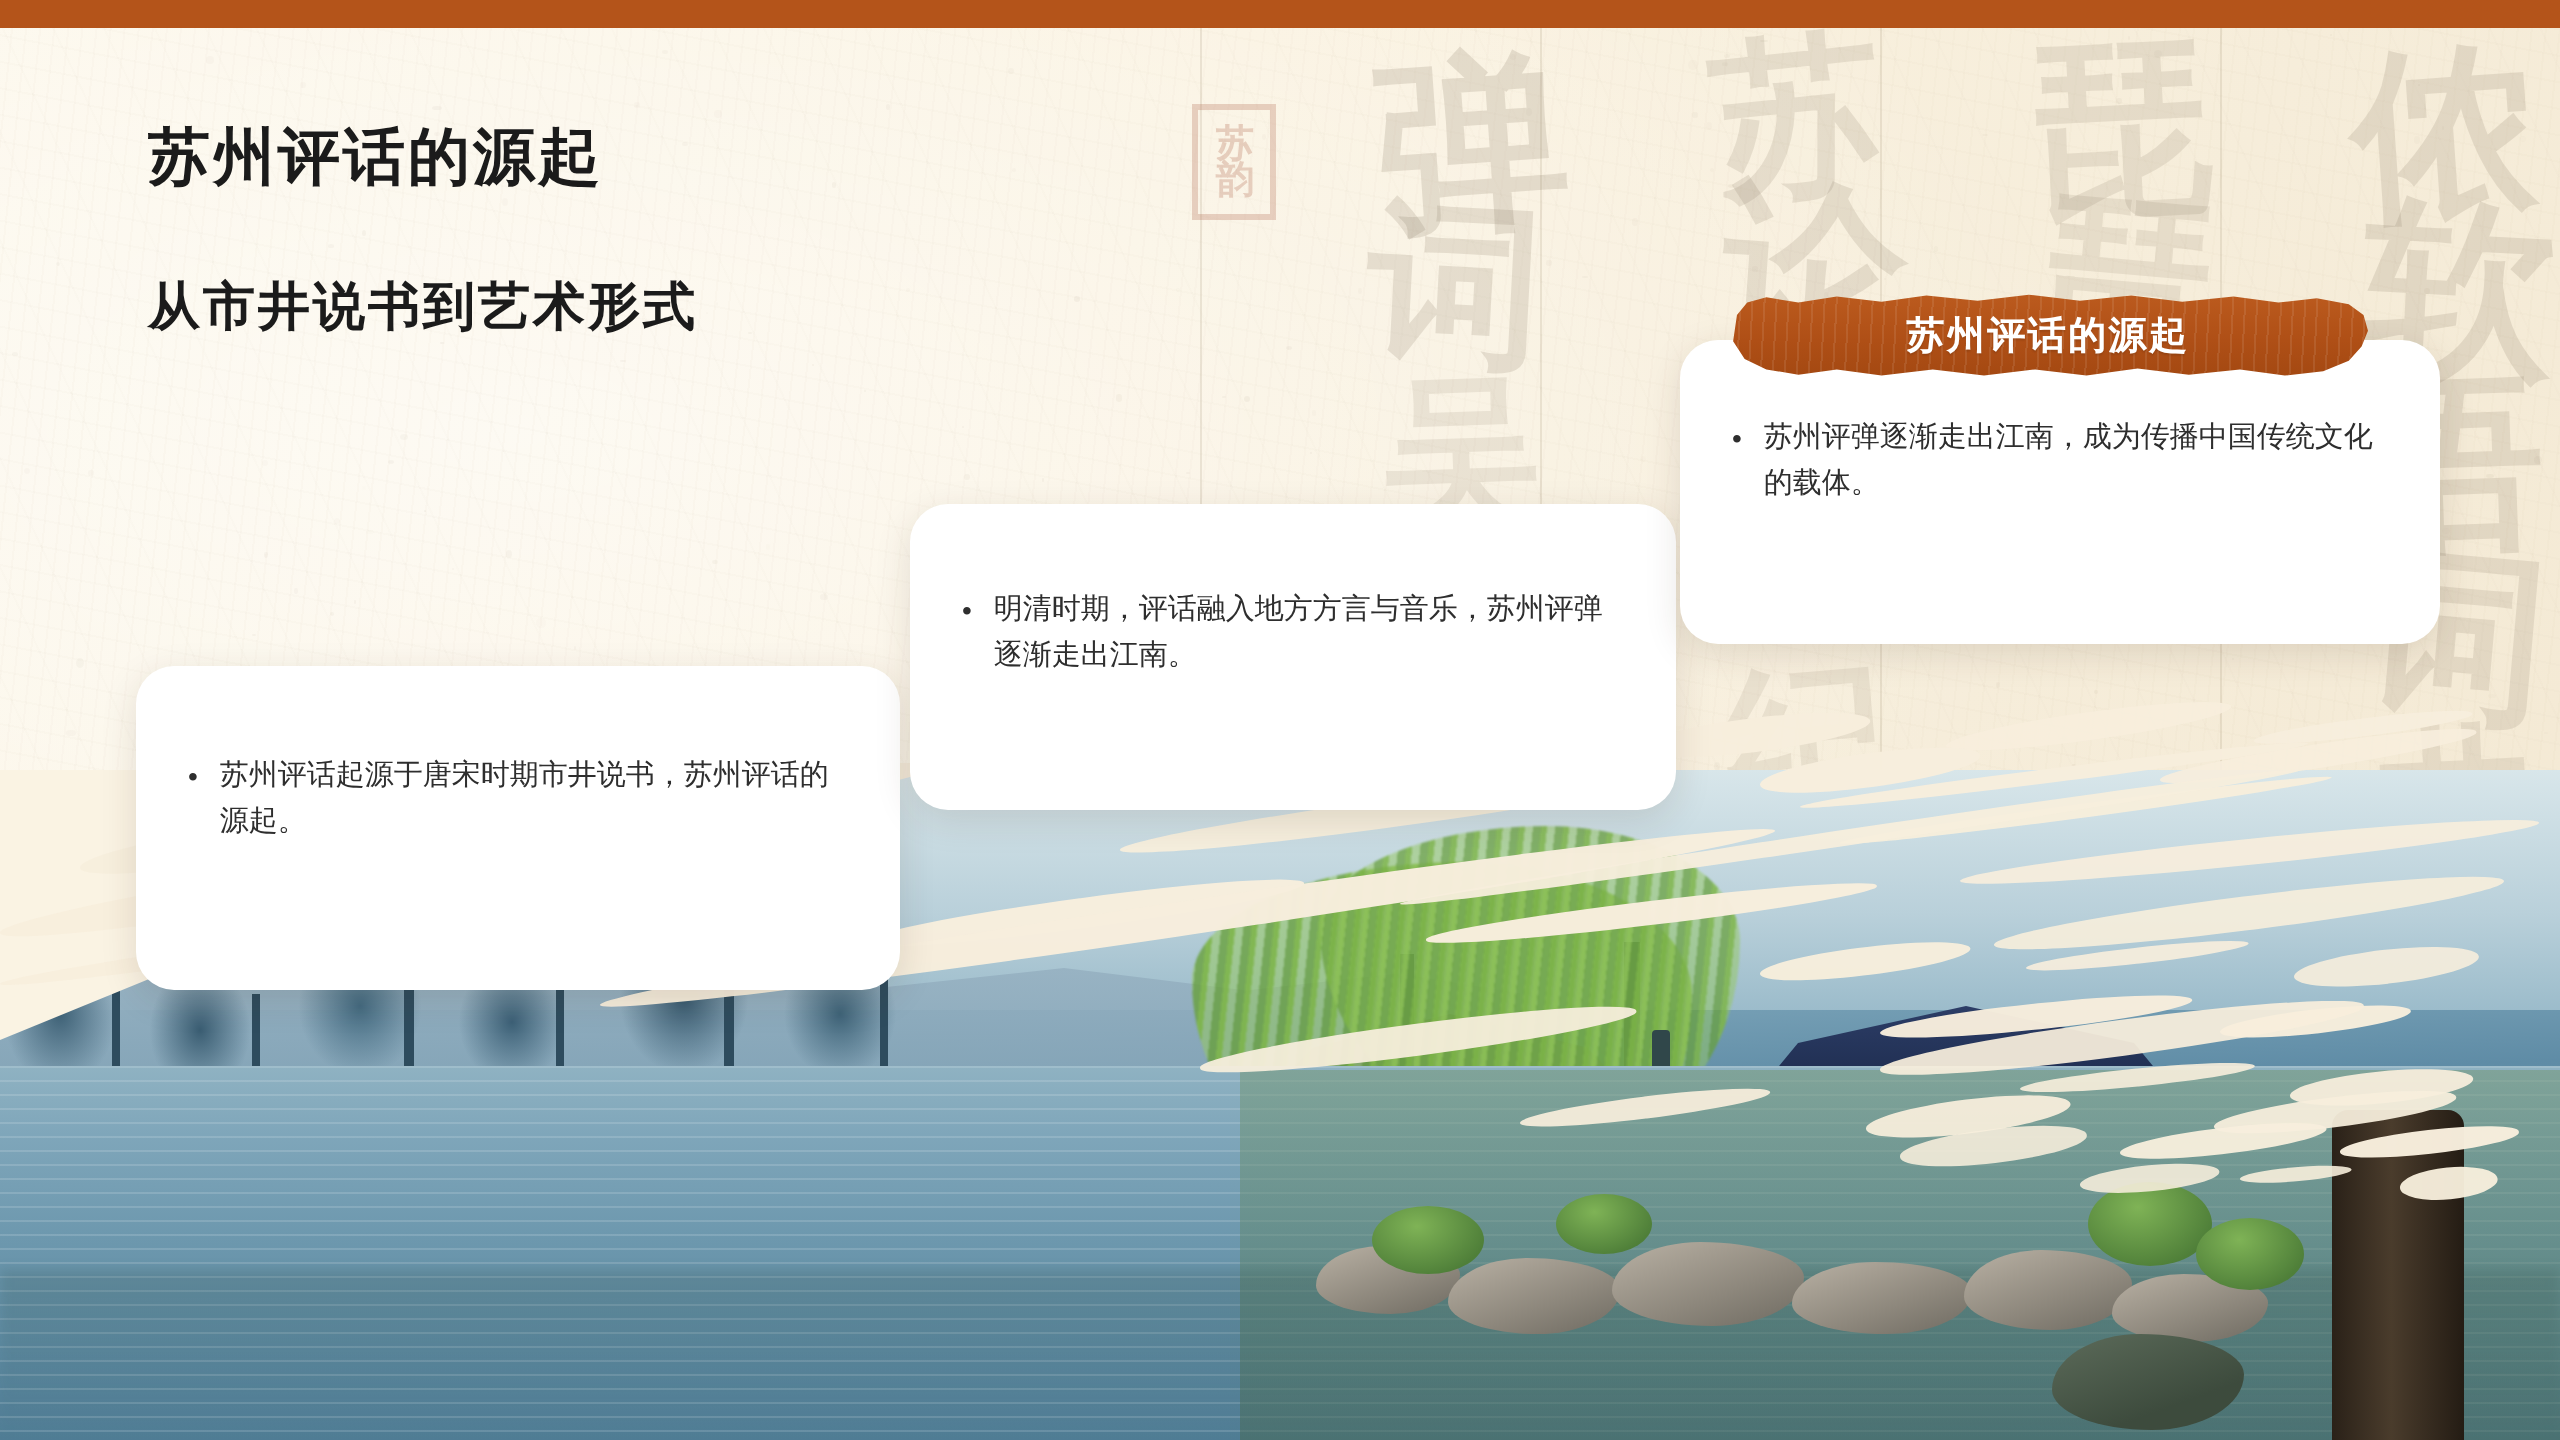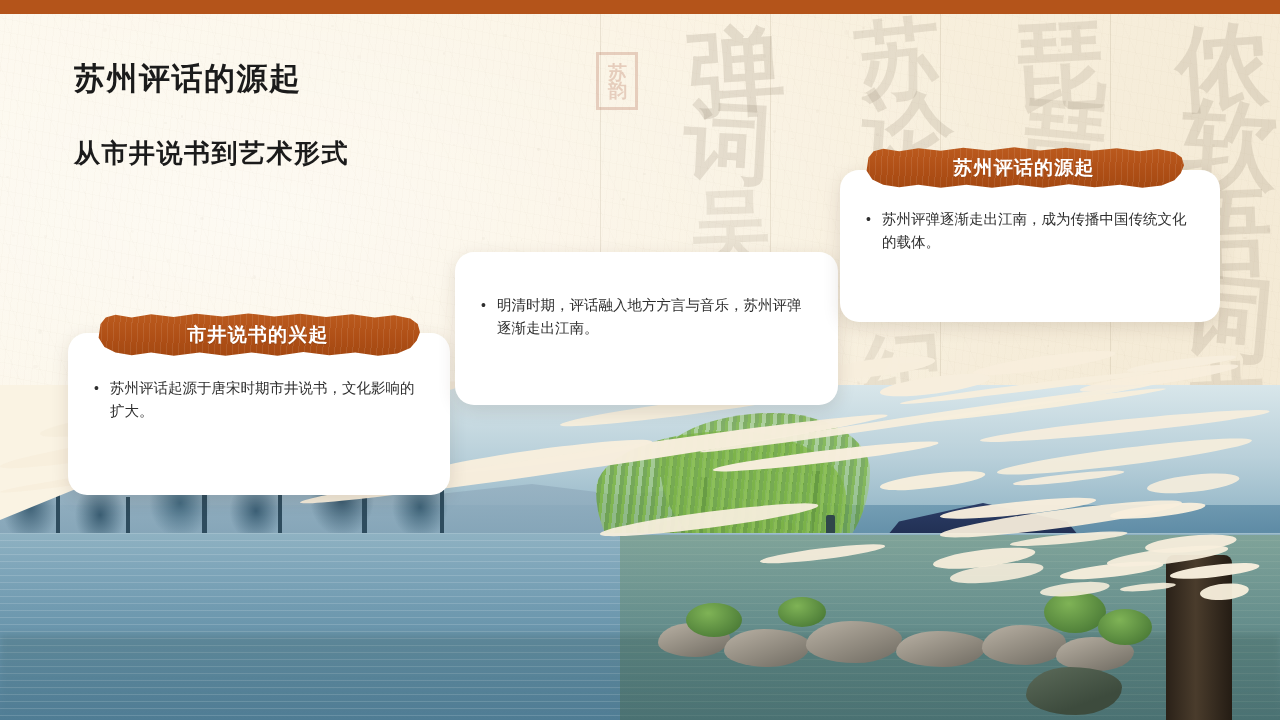--- a/index.html
+++ b/index.html
@@ -533,26 +533,22 @@
     </div>
 
   <div class="title-block">
     <div class="slide-title">苏州评话的源起</div>
     <div class="slide-subtitle">从市井说书到艺术形式</div>
   </div>
 
   <div class="card" style="left:68px; top:333px; width:382px; height:162px;">
     <div class="card-body" style="top:44px;">
       <span class="bullet">•</span>
-      <span>苏州评话起源于唐宋时期市井说书，文化影响的扩大。</span>
-    </div>
-  </div>
-  <div class="banner" style="left:96px; top:312px; width:324px; height:46px;">
-    <div class="banner-ink brown"></div>
-    <span class="banner-label">市井说书的兴起</span>
+      <span>苏州评话起源于唐宋时期市井说书，苏州评话的源起。</span>
+    </div>
   </div>
 
   <div class="card" style="left:455px; top:252px; width:383px; height:153px;">
     <div class="card-body" style="top:42px;">
       <span class="bullet">•</span>
       <span>明清时期，评话融入地方方言与音乐，苏州评弹逐渐走出江南。</span>
     </div>
   </div>
 
   <div class="card" style="left:840px; top:170px; width:380px; height:152px;">

